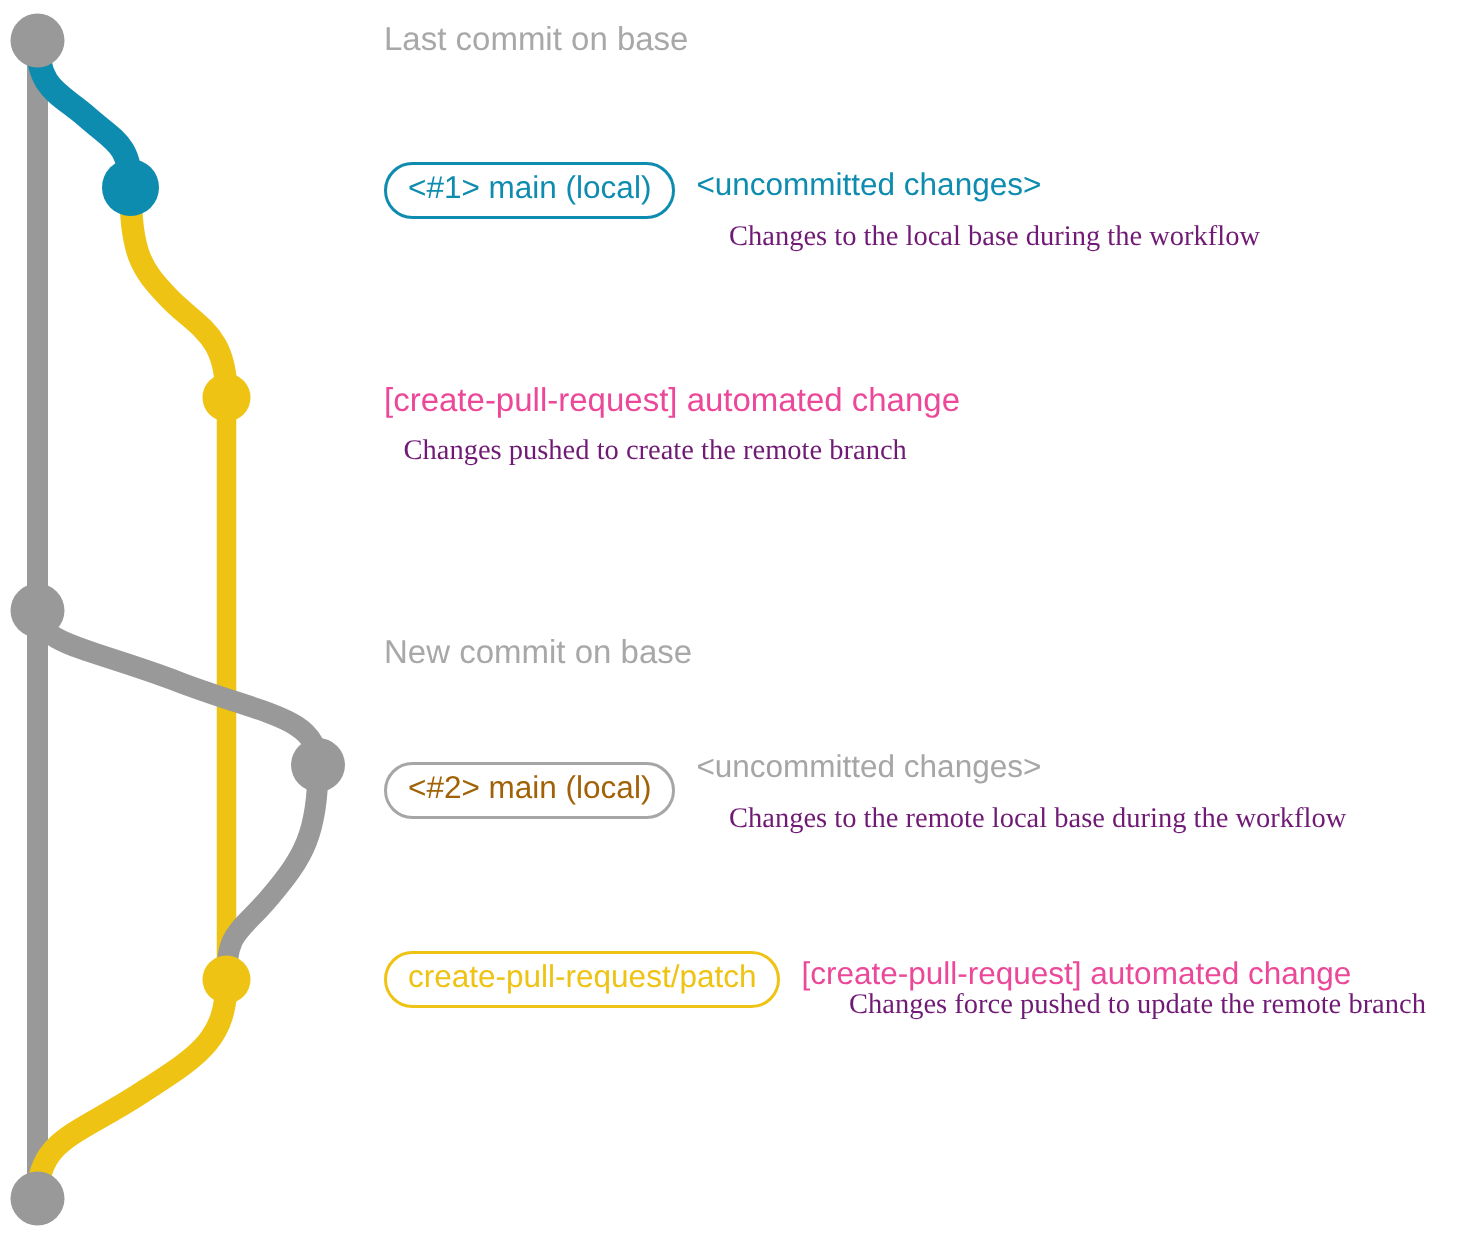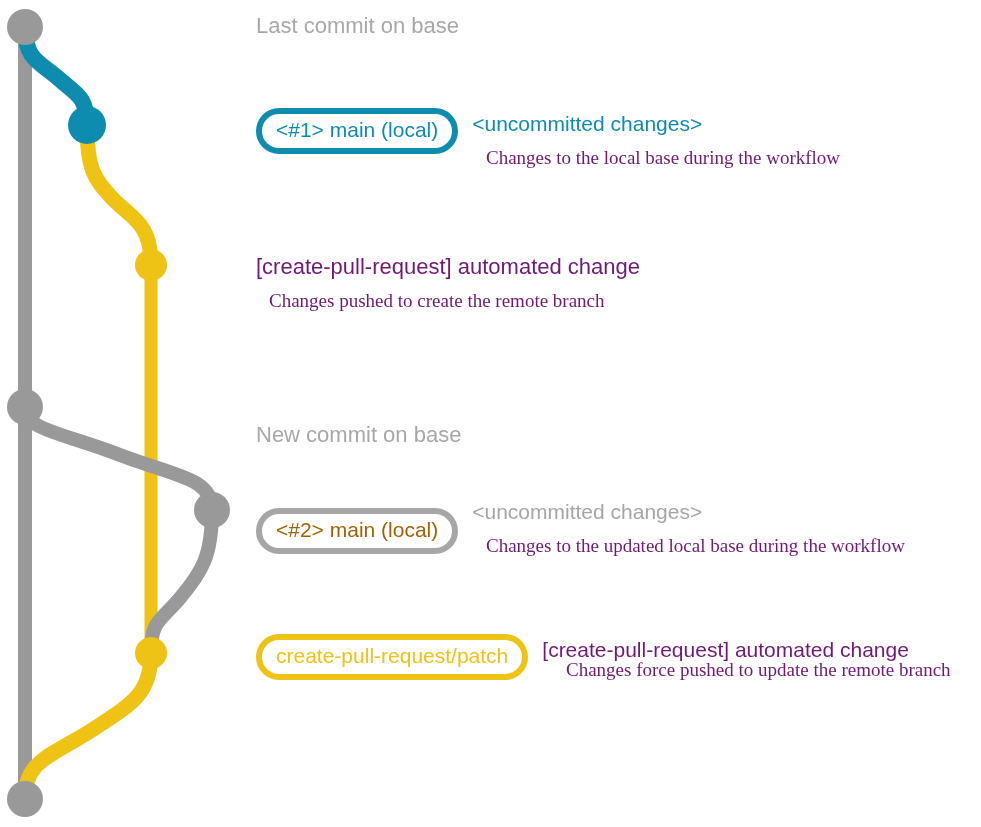--- a/index.html
+++ b/index.html
@@ -26,42 +26,42 @@
     height: 827px;
   }
   .row {
     position: absolute;
     display: flex;
     align-items: flex-start;
     white-space: nowrap;
   }
   .pill {
     display: inline-block;
-    border: 6px solid #c2410c;
+    border: 2px solid #c2410c;
     border-radius: 999px;
     padding: 4px 14px 6px 14px;
     font-size: 21px;
     line-height: 1.15;
     color: #999999;
     background: transparent;
     font-family: "Liberation Sans", sans-serif;
   }
   .pill.blue   { border-color: #0e8cb0; color: #0e8cb0; }
   .pill.yellow { border-color: #eec313; color: #eec313; }
   .pill.gray   { border-color: #a6a6a6; color: #a16207; margin-top: 12px; }
   .pill.small  { font-size: 20px; padding: 4px 13px 6px 13px; }
 
   .headline {
     font-size: 21px;
     line-height: 1.15;
     font-family: "Liberation Sans", sans-serif;
     white-space: nowrap;
   }
   .headline.blue   { color: #0e8cb0; }
-  .headline.yellow { color: #701a75; }
+  .headline.yellow { color: #ec4899; }
   .headline.gray   { color: #a6a6a6; }
 
   .plain-note {
     position: absolute;
     font-size: 22px;
     color: #a8a8a8;
     font-family: "Liberation Sans", sans-serif;
     white-space: nowrap;
   }
 
@@ -120,21 +120,21 @@
   </div>
   <div class="subnote" style="left:269px; top:290px;text-align:center;">Changes pushed to create the remote branch</div>
 
   <div class="plain-note" style="left:256px; top:398px;margin-top:24px;">New commit on base</div>
 
   <div class="row" style="left:256px; top:496px;">
     <span class="pill gray">&lt;#2&gt; main (local)</span>
     <span class="pill-gap"></span>
     <span class="headline gray pad-top-1">&lt;uncommitted changes&gt;</span>
   </div>
-  <div class="subnote" style="left:486px; top:535px;">Changes to the updated local base during the workflow</div>
+  <div class="subnote" style="left:486px; top:535px;">Changes to the remote local base during the workflow</div>
 
   <div class="row" style="left:256px; top:634px;justify-content:flex-end;">
     <span class="pill yellow">create-pull-request/patch</span>
     <span class="pill-gap"></span>
     <span class="headline yellow pad-top-1">[create-pull-request] automated change</span>
   </div>
   <div class="subnote" style="left:566px; top:659px;">Changes force pushed to update the remote branch</div>
 
 
 </div>

